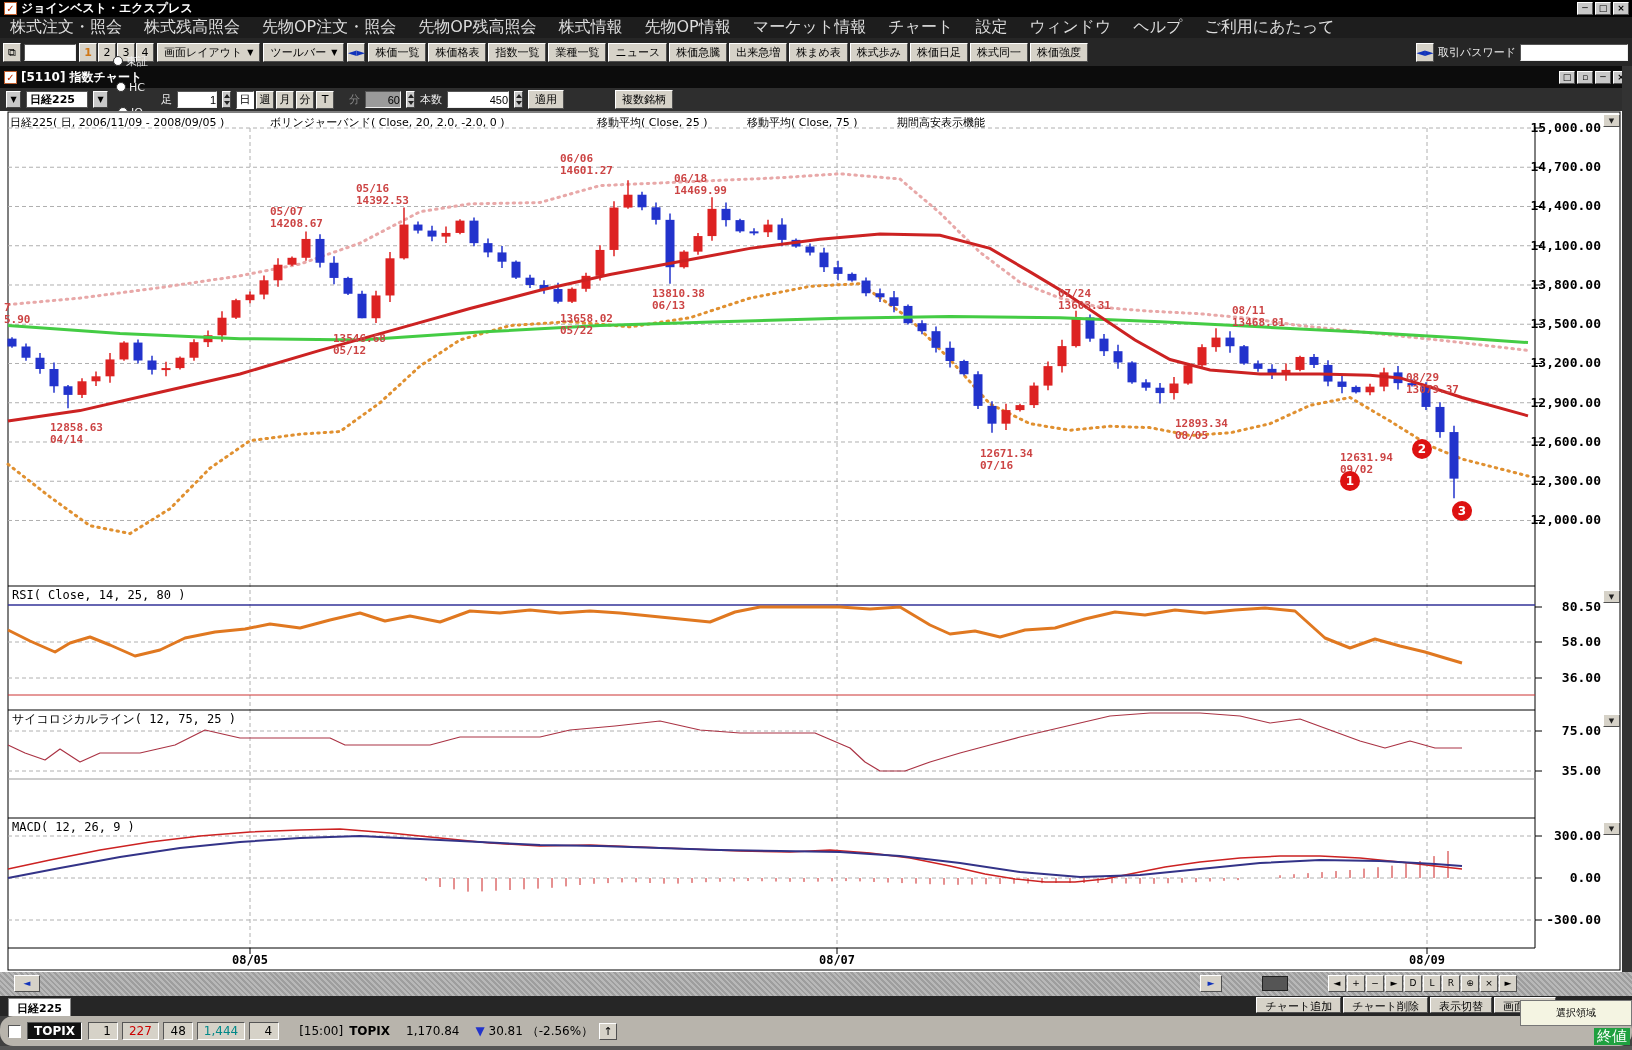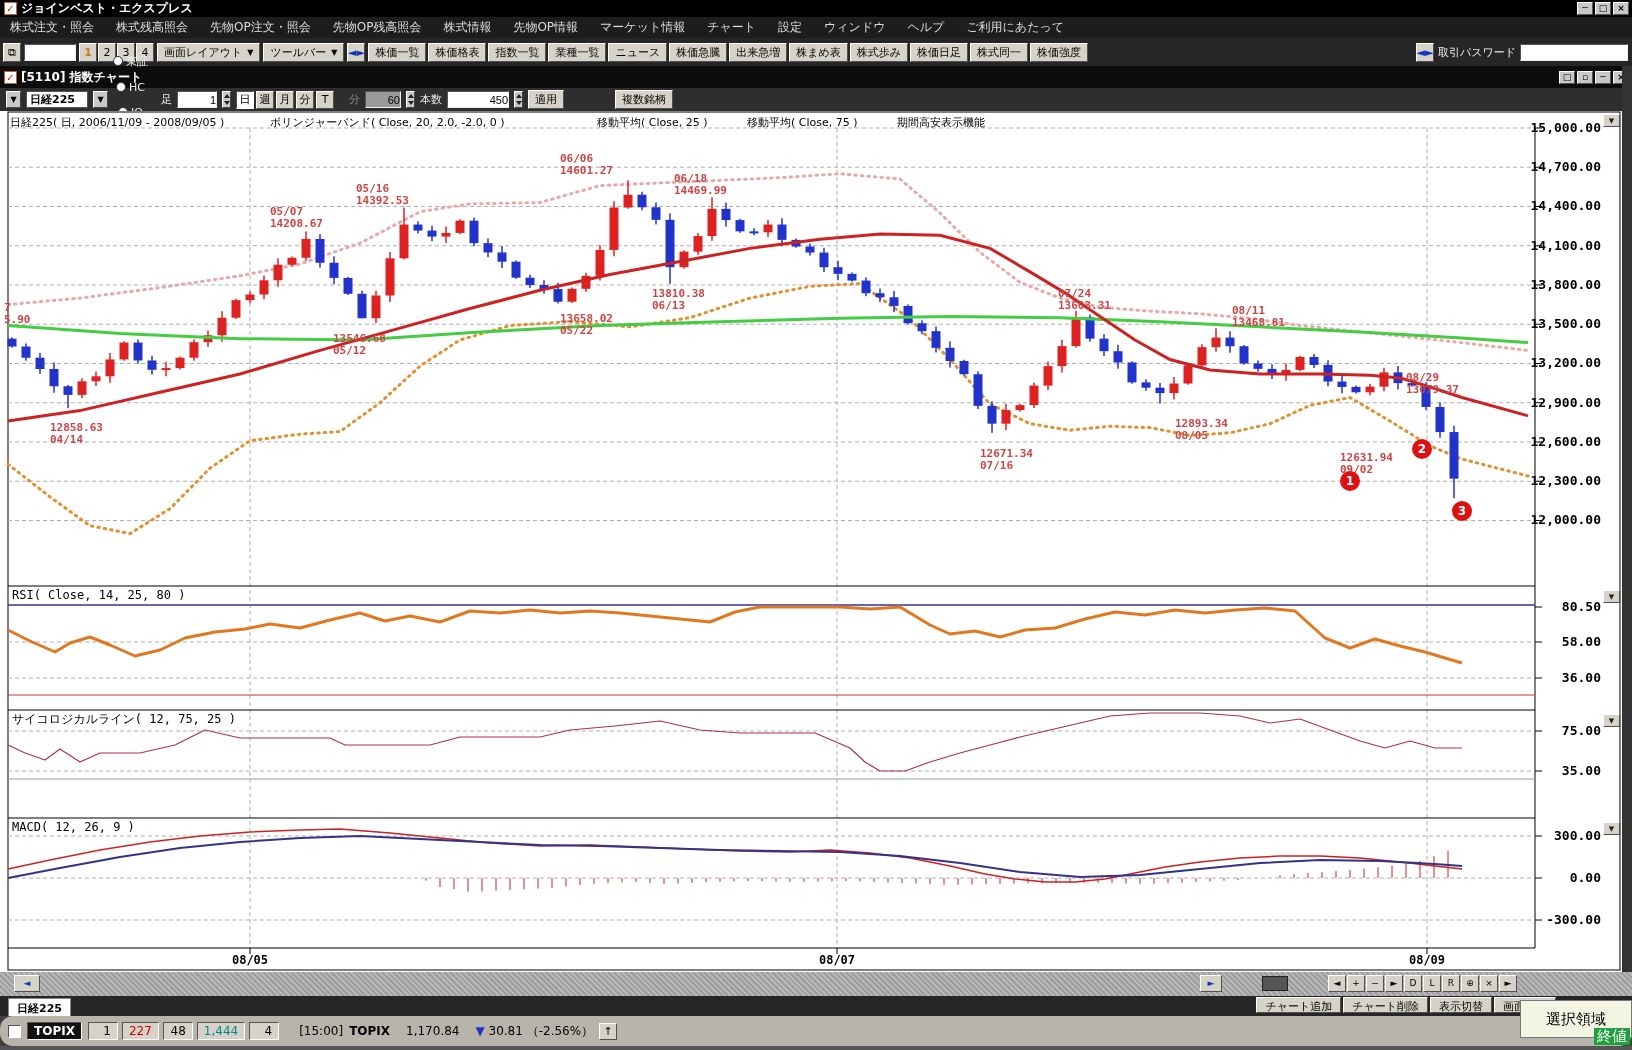--- a/index.html
+++ b/index.html
@@ -8,21 +8,21 @@
   .abs { position:absolute; }
   
   #titlebar { left:0; top:0; width:1632px; height:17px; background:#000; color:#fff;
     display:flex; align-items:center; font-size:12px; font-weight:bold; }
   #app-icon { width:13px; height:13px; background:#fff; border:1px solid #c06030; color:#c03000;
     font-size:10px; line-height:11px; text-align:center; margin:0 4px; }
   .win-btns { margin-left:auto; display:flex; gap:2px; padding-right:3px; }
   .win-btn { width:16px; height:13px; background:#c8c8c8; border:1px solid; border-color:#fff #555 #555 #fff;
     color:#000; font-size:9px; line-height:11px; text-align:center; font-weight:bold; }
   #menubar { left:0; top:17px; width:1632px; height:21px; background:#1d1d1d; color:#ddd;
-    display:flex; align-items:center; gap:22px; padding-left:10px; font-size:12px; }
+    display:flex; align-items:center; gap:22px; padding-left:10px; font-size:16px; }
   .menu-item { cursor:default; white-space:nowrap; }
   #toolbar { left:0; top:38px; width:1632px; height:28px; background:#262626;
     display:flex; align-items:center; gap:3px; padding-left:3px; font-size:11px; }
   .tbtn { background:#d6d2c8; border:1px solid; border-color:#fff #505050 #505050 #fff;
     color:#000; height:19px; padding:0 6px; font-size:11px; display:flex; align-items:center; white-space:nowrap; }
   .tbtn.sq { width:18px; padding:0; justify-content:center; }
   .tbtn.active-num { color:#d07818; font-weight:bold; }
   .tinput { background:#fff; border:1px solid; border-color:#555 #eee #eee #555; height:17px; width:52px; font-size:11px; }
   .dd-arrow { font-size:8px; margin-left:5px; }
   #pw-group { margin-left:auto; display:flex; align-items:center; gap:4px; color:#eee; padding-right:4px; }
@@ -74,22 +74,22 @@
   #statusbar { left:0; top:1016px; width:1632px; height:30px; background:#b8b4ac;
     display:flex; align-items:center; gap:6px; padding-left:8px; font-size:12px; color:#000;border-radius:13px; }
   #sb-check { width:13px; height:13px; background:#fff; border:1px solid; border-color:#555 #fff #fff #555; }
   .s-cell { border:1px solid; border-color:#555 #fff #fff #555; background:#d6d2c8;
     padding:1px 6px; font-size:12px; }
   #s-index { background:#111; color:#fff; font-weight:bold; }
   .s-num { background:#d6d2c8; min-width:30px; text-align:right; }
   #s-change-tri { color:#2233cc; font-weight:bold; }
   #s-up-btn { width:18px; height:17px; background:#d6d2c8; border:1px solid;
     border-color:#fff #505050 #505050 #fff; text-align:center; line-height:15px; font-size:11px; }
-  #sel-box { left:1520px; top:1000px; width:112px; height:38px; background:#f4f4e2; border:1px solid #777;
-    font-size:15px; color:#000; display:flex; align-items:center; justify-content:center; }
+  #sel-box { left:1520px; top:1000px; width:112px; height:26px; background:#f4f4e2; border:1px solid #777;
+    font-size:10px; color:#000; display:flex; align-items:center; justify-content:center; }
   #close-box { left:1594px; top:1028px; width:36px; height:17px; background:#1fa040; color:#fff;
     font-size:15px; display:flex; align-items:center; justify-content:center; }
   #bottomedge { left:0; top:1046px; width:1632px; height:4px; background:#555; }
 </style>
 </head>
 <body>
 
 <div id="titlebar" class="abs">
   <div id="app-icon">✓</div>
   <span>ジョインベスト・エクスプレス</span>

